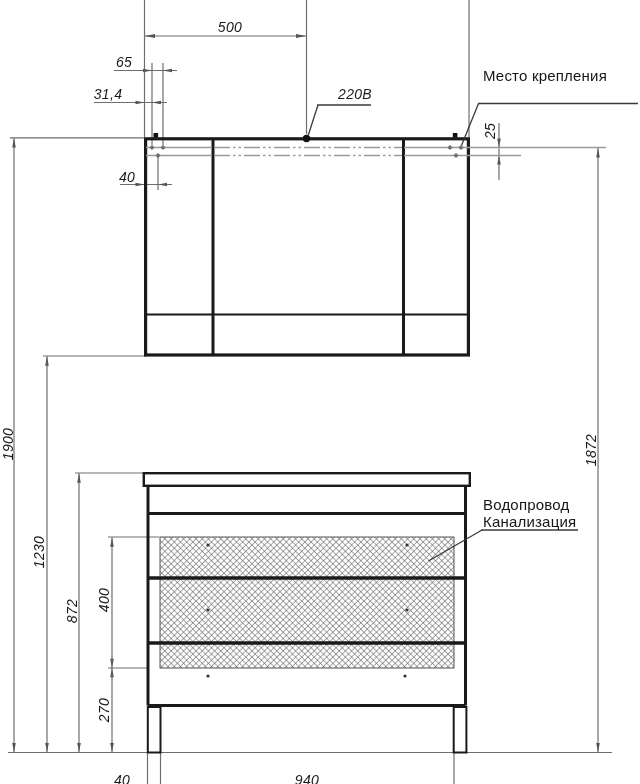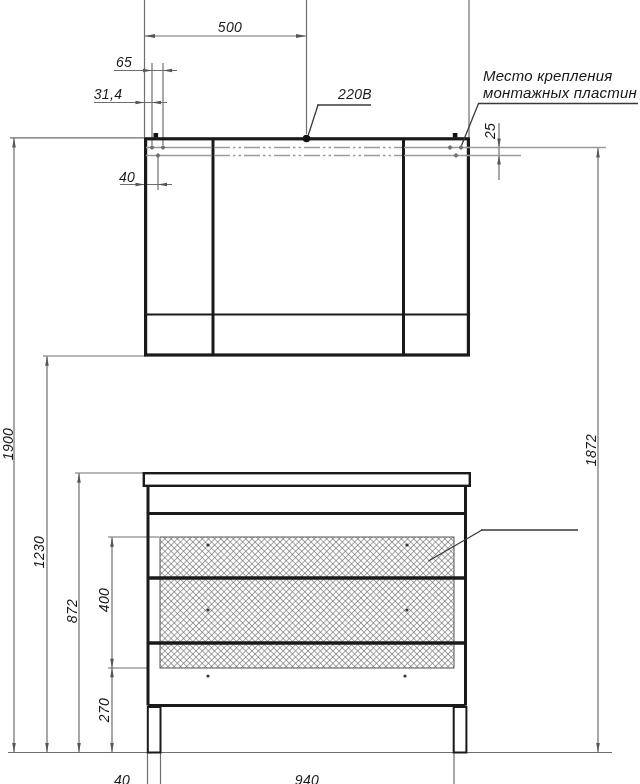--- a/index.html
+++ b/index.html
@@ -4,21 +4,21 @@
 <style>
   html,body{margin:0;padding:0;background:#fff;}
   body{position:relative;width:640px;height:784px;overflow:hidden;
        font-family:"Liberation Sans",sans-serif;}
   #stage{position:absolute;left:0;top:0;width:640px;height:592px;}
   svg{position:absolute;left:0;top:0;}
   .t{position:absolute;transform:translate(-50%,-50%);
      font-style:italic;font-size:14px;color:#1a1a1a;white-space:nowrap;
      letter-spacing:.3px;}
   .r{transform:translate(-50%,-50%) rotate(-90deg);}
-  .ann{position:absolute;font-style:italic;font-size:15px;color:#161616;
+  .ann{position:absolute;font-size:15px;color:#161616;
        line-height:16.5px;white-space:nowrap;letter-spacing:.2px;}
   .cut{font-size:14px;}
 </style>
 </head>
 <body>
 
 <div id="stage">
 
 <svg width="640" height="784" viewBox="0 0 640 784">
   <defs>
@@ -185,17 +185,20 @@
 <span class="t r" style="left:39px;top:552px">1230</span>
 <span class="t r" style="left:72px;top:611px">872</span>
 <span class="t r" style="left:104px;top:600px">400</span>
 <span class="t r" style="left:104px;top:710px">270</span>
 
 <span class="t cut" style="left:122px;top:780px">40</span>
 <span class="t cut" style="left:307px;top:780px">940</span>
 
 <div class="ann" style="left:483px;top:68px">
   <div>Место крепления</div>
-  <div>монтажных пластин</div>
 </div>
 
-
+<div class="ann" style="left:483px;top:497px">
+  <div>Водопровод</div>
+  <div>Канализация</div>
 </div>
 
+</div>
+
 </body></html>

